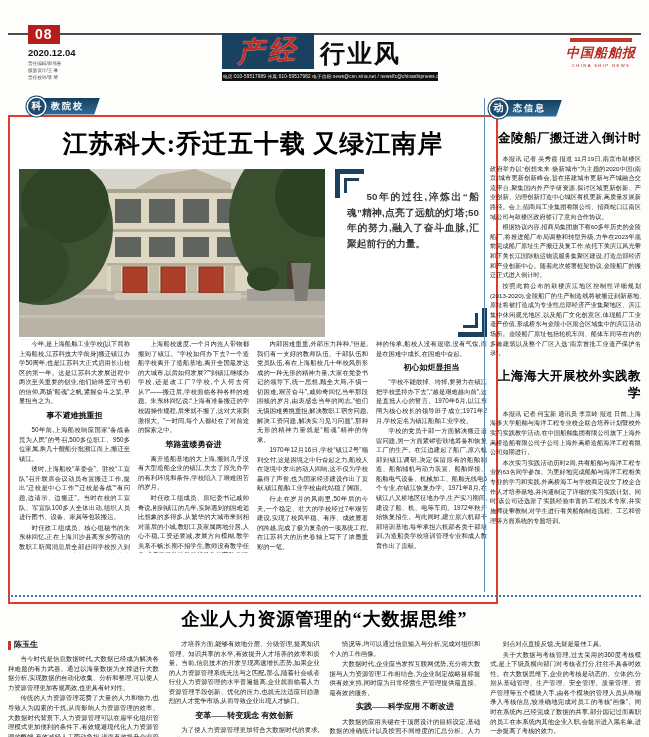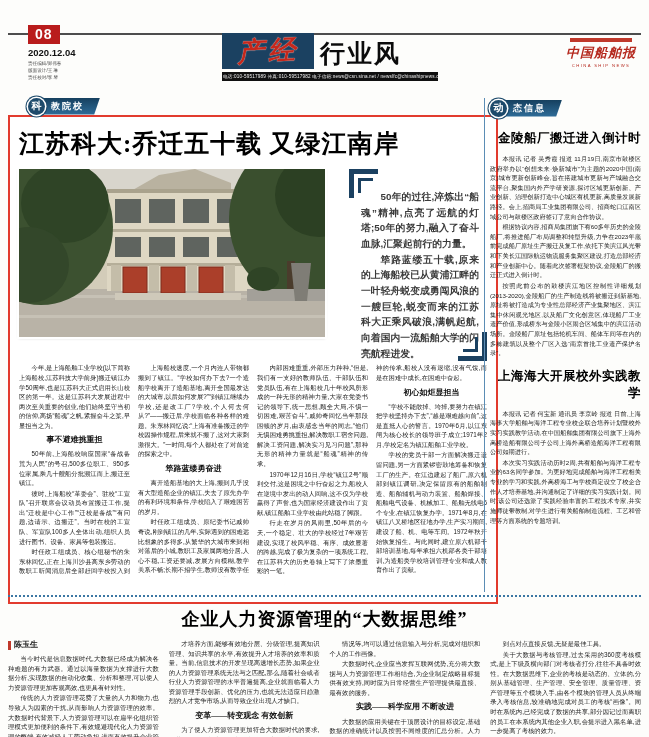--- a/index.html
+++ b/index.html
@@ -37,22 +37,22 @@
     box-shadow:0 0 0 1.5px #fff,0 0 0 2.5px #1d4a6b;z-index:2;flex:0 0 auto}
   .badge-ribbon{margin-left:-3px;background:linear-gradient(180deg,#16405f,#2f6d99);
     color:#fff;font-size:9px;font-weight:bold;letter-spacing:2px;
     padding:2px 16px 2px 9px;clip-path:polygon(0 0,100% 0,90% 100%,0 100%)}
   .badge-main{position:absolute;left:28px;top:97px}
   .badge-side{position:absolute;left:490px;top:99px}
   
   .main-box{position:absolute;left:8px;top:115px;width:468px;height:473px;
     border:2px solid #e23b2e;background:#fff;padding:6px 9px;overflow:hidden}
   .main-headline{font-family:"Liberation Serif", serif;font-weight:900;font-size:25px;
-    text-align:left;letter-spacing:1px;color:#000;margin-top:4px}
-  .main-media{display:flex;gap:24px;margin-top:9px}
+    text-align:center;letter-spacing:1px;color:#000;margin-top:4px}
+  .main-media{display:flex;gap:10px;margin-top:9px}
   .photo-frame{width:306px;height:168px;flex:0 0 auto;background:#eee;
     box-shadow:0 0 0 2px #fff,0 1px 3px rgba(0,0,0,.25)}
   .pull-quote{position:relative;flex:1;padding:20px 8px 0 12px;
     font-size:9.8px;font-weight:bold;color:#3a3a3a;line-height:1.6;text-align:justify}
   .pull-quote p{margin:0;text-indent:2em}
   .qm{position:absolute}
   .qm-tl{top:0;left:0;width:26px;height:26px}
   .qm-br{bottom:0;right:0;width:26px;height:26px}
   .qm .o,.qm .i{position:absolute}
   .qm-tl .o{top:0;left:0;width:24px;height:24px;border-top:5px solid #1b4161;border-left:5px solid #1b4161}
@@ -175,21 +175,20 @@
         <polygon points="272,94 292,94 288,132 276,132" fill="#7f7d76"></polygon>
         <ellipse cx="244" cy="110" rx="16" ry="12" fill="#2f4426"></ellipse>
       </svg>
     </div>
     <div class="pull-quote">
       <span class="qm qm-tl">
           <span class="o"></span>
           <span class="i"></span>
         </span>
       <p>50年的过往,淬炼出“船魂”精神,点亮了远航的灯塔;50年的努力,融入了奋斗血脉,汇聚起前行的力量。</p>
-      <p>筚路蓝缕五十载,原来的上海船校已从黄浦江畔的一叶轻舟蜕变成勇闯风浪的一艘巨轮,蜕变而来的江苏科大正乘风破浪,满帆起航,向着国内一流船舶大学的闪亮航程进发。</p>
       <span class="qm qm-br">
           <span class="o"></span>
           <span class="i"></span>
         </span>
     </div>
   </div>
 
 
   <div class="cols">
     <div class="col">

